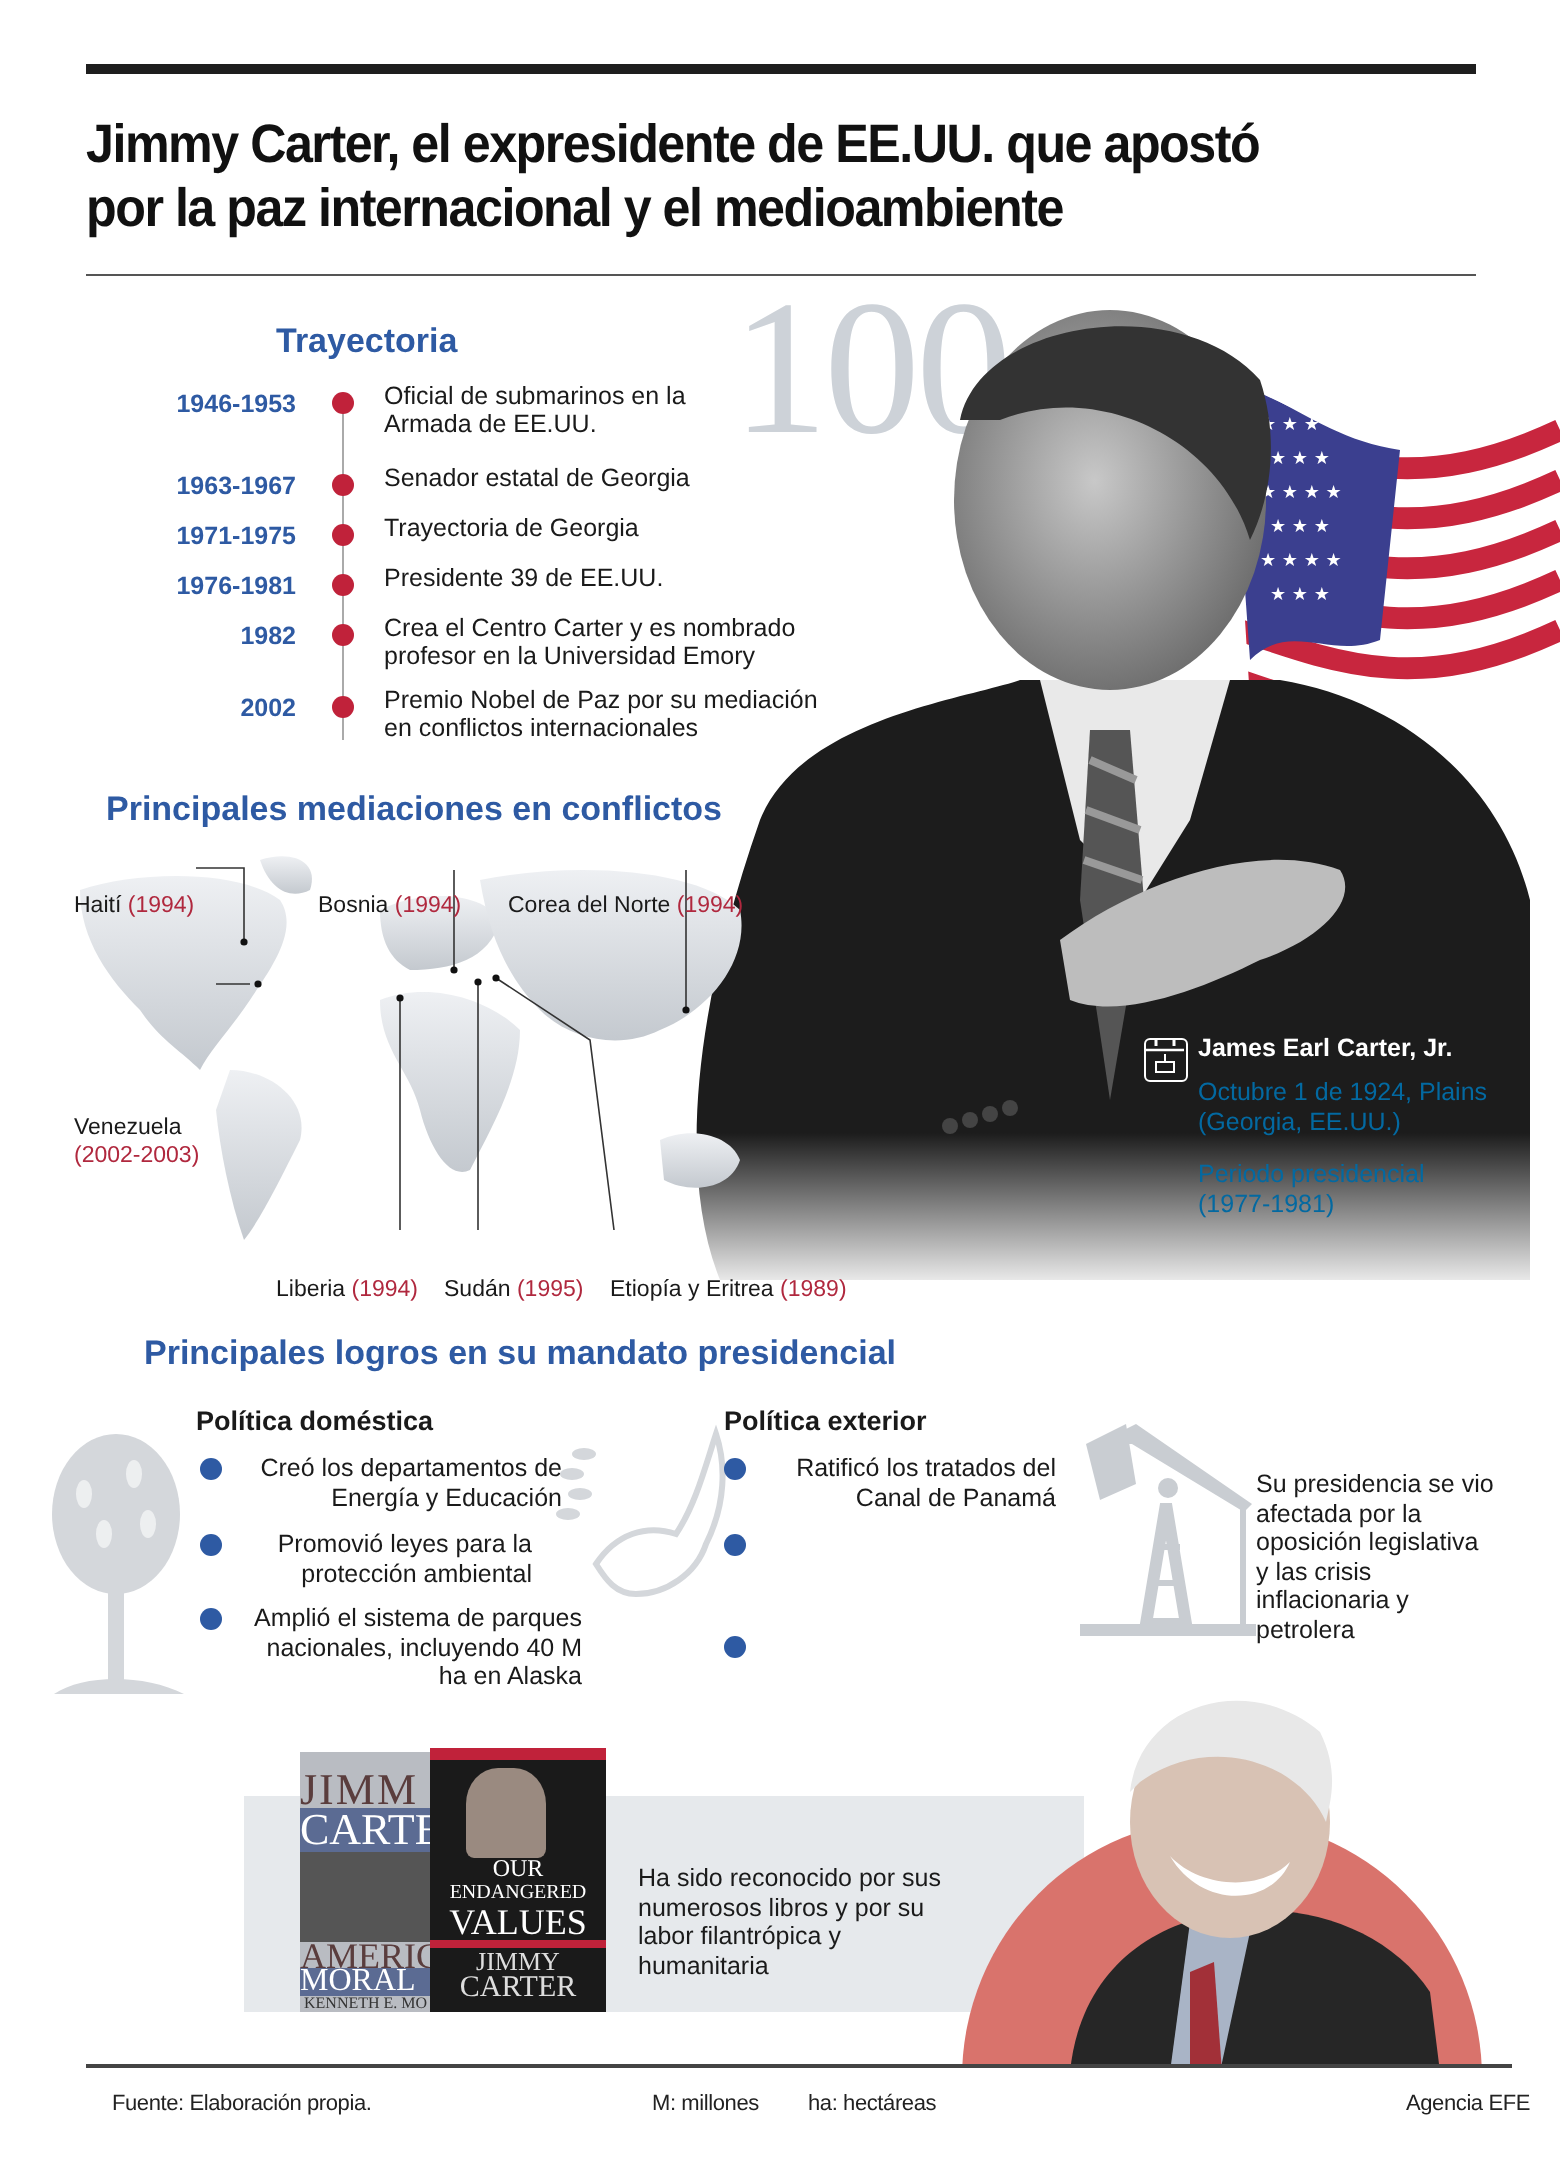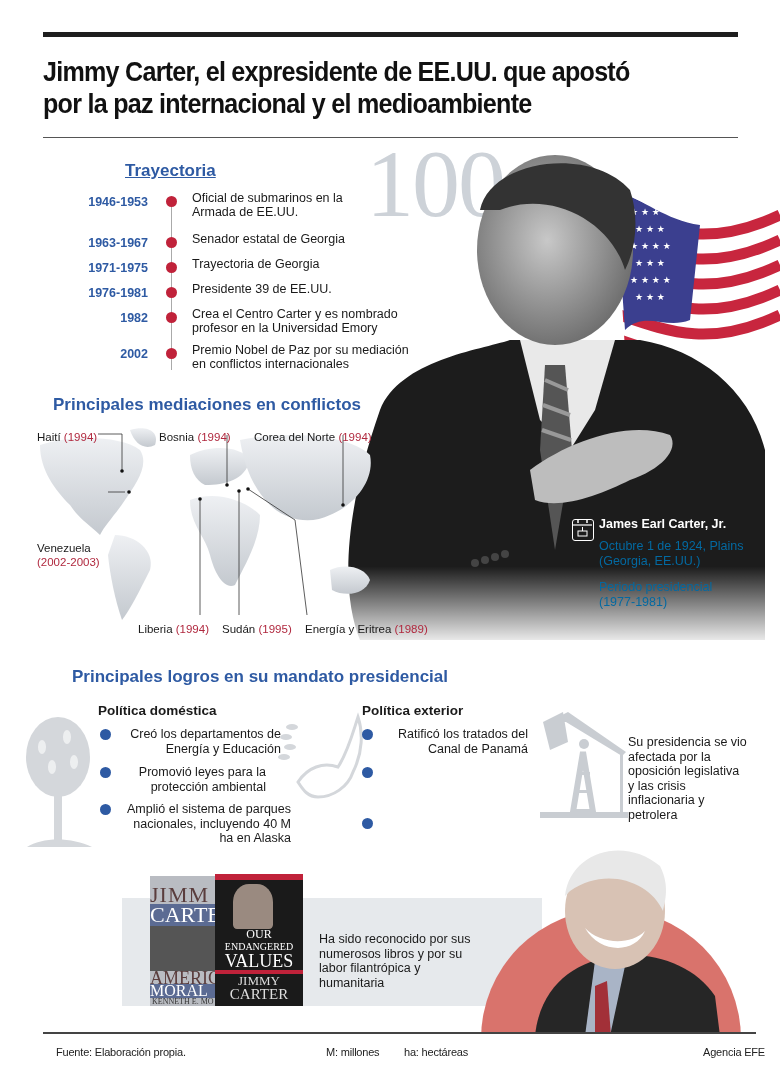--- a/index.html
+++ b/index.html
@@ -14,30 +14,30 @@
 
   .big-num { left: 366px; top: 128px; font-family: "Liberation Serif", serif; font-size: 96px; color: #cdd2d8; letter-spacing: -2px; }
 
   
   .flag { left: 605px; top: 180px; width: 175px; height: 190px; }
 
   
   .portrait { left: 340px; top: 150px; width: 440px; height: 490px; }
 
   .section-title { font-weight: bold; color: #2e5aa3; font-size: 17px; }
-  .timeline-title { left: 125px; top: 161px; text-decoration: underline; }
+  .timeline-title { left: 138px; top: 161px; }
   .tl-line { left: 171px; top: 200px; width: 1px; height: 170px; background: #aaa; }
   .tl-row { position: absolute; left: 60px; width: 370px; }
   .tl-year { position: absolute; right: 282px; top: 0; font-weight: bold; font-size: 12.5px; color: #2e5aa3; white-space: nowrap; }
   .tl-dot { position: absolute; left: 106px; top: 1px; width: 11px; height: 11px; border-radius: 50%; background: #c0223a; }
   .tl-text { position: absolute; left: 132px; top: -4px; width: 240px; font-size: 12.5px; line-height: 14px; color: #1a1a1a; }
 
   .map-title { left: 53px; top: 395px; }
   .map { left: 30px; top: 425px; width: 350px; height: 200px; }
-  .map-label { position: absolute; font-size: 11.5px; color: #1a1a1a; white-space: nowrap; }
+  .map-label { position: absolute; font-size: 11.5px; color: #1a1a1a; white-space: nowrap; margin-top: 16px; }
   .map-label .yr { color: #b0283e; }
 
   .info-card { left: 572px; top: 517px; width: 200px; color: #fff; }
   .info-card .name { position: absolute; left: 27px; top: 0; font-weight: bold; font-size: 12.5px; white-space: nowrap; }
   .info-card .line { position: absolute; left: 27px; font-size: 12.5px; line-height: 15px; color: #0369a1; width: 170px; }
   .cal-icon { position: absolute; left: 0; top: 2px; width: 22px; height: 22px; border: 1.5px solid #fff; border-radius: 3px; }
 
   .logros-title { left: 72px; top: 667px; }
   .col-title { position: absolute; font-weight: bold; font-size: 13.5px; color: #1a1a1a; }
   .bullet-item { position: absolute; font-size: 12.5px; line-height: 14.5px; color: #1a1a1a; text-align: right; }
@@ -220,21 +220,21 @@
 </div>
 <div class="map-label" style="left:138px;top:623px">
   <span>Liberia</span>
   <span class="yr">(1994)</span>
 </div>
 <div class="map-label" style="left:222px;top:623px">
   <span>Sudán</span>
   <span class="yr">(1995)</span>
 </div>
 <div class="map-label" style="left:305px;top:623px">
-  <span>Energía y Eritrea</span>
+  <span>Etiopía y Eritrea</span>
   <span class="yr">(1989)</span>
 </div>
 
 <div class="abs info-card">
   <span class="cal-icon">
     <svg width="19" height="19" viewBox="0 0 19 19" style="position:absolute;left:0;top:0">
       <line x1="0" y1="5" x2="19" y2="5" stroke="#fff" stroke-width="1.2"></line>
       <line x1="5" y1="-2" x2="5" y2="3" stroke="#fff" stroke-width="1.5"></line>
       <line x1="14" y1="-2" x2="14" y2="3" stroke="#fff" stroke-width="1.5"></line>
       <rect x="5" y="11" width="9" height="5" fill="none" stroke="#fff" stroke-width="1"></rect>

